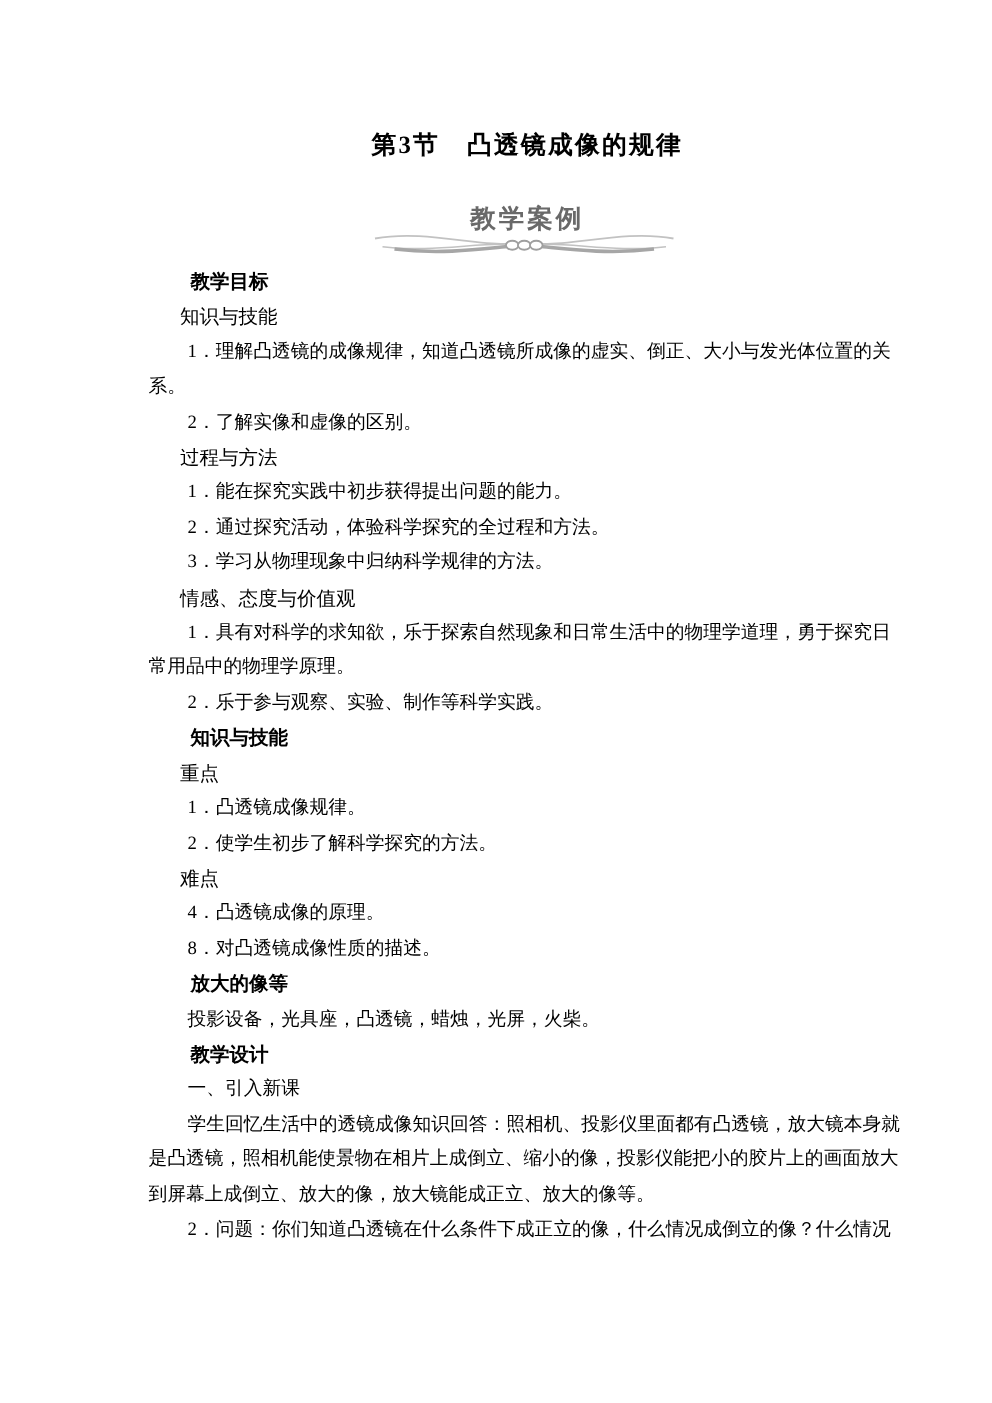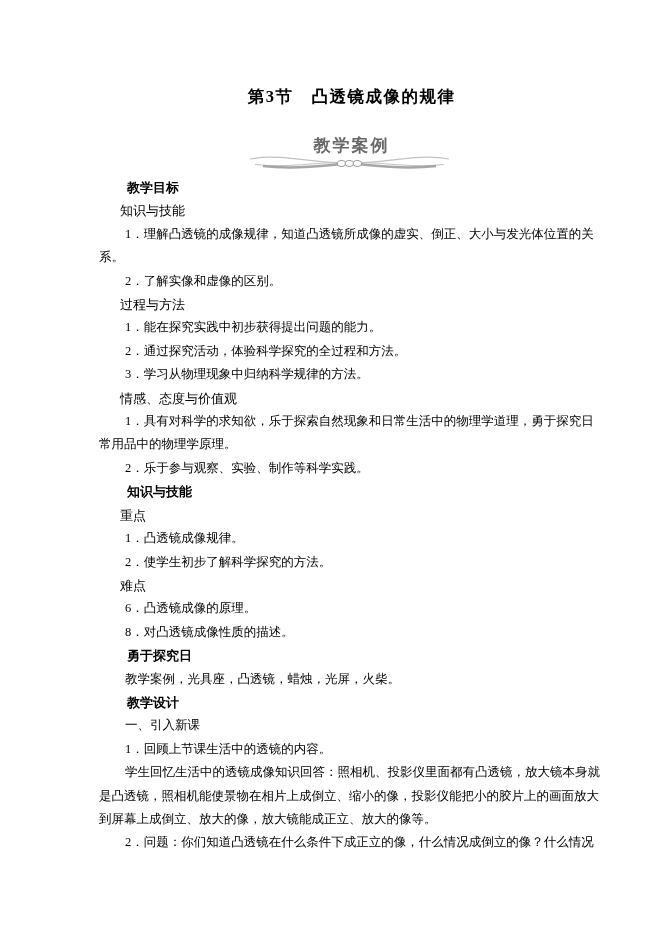--- a/index.html
+++ b/index.html
@@ -107,26 +107,25 @@
     <p class="para">3．学习从物理现象中归纳科学规律的方法。</p>
     <div class="h2">情感、态度与价值观</div>
     <p class="para">1．具有对科学的求知欲，乐于探索自然现象和日常生活中的物理学道理，勇于探究日
 常用品中的物理学原理。</p>
     <p class="para">2．乐于参与观察、实验、制作等科学实践。</p>
     <div class="h1">知识与技能</div>
     <div class="h2">重点</div>
     <p class="para">1．凸透镜成像规律。</p>
     <p class="para">2．使学生初步了解科学探究的方法。</p>
     <div class="h2">难点</div>
-    <p class="para">6．凸透镜成像的原理。</p>
+    <p class="para">4．凸透镜成像的原理。</p>
     <p class="para">8．对凸透镜成像性质的描述。</p>
-    <div class="h1">勇于探究日</div>
-    <p class="para">教学案例，光具座，凸透镜，蜡烛，光屏，火柴。</p>
+    <div class="h1">放大的像等</div>
+    <p class="para">投影设备，光具座，凸透镜，蜡烛，光屏，火柴。</p>
     <div class="h1">教学设计</div>
     <p class="para">一、引入新课</p>
-    <p class="para">1．回顾上节课生活中的透镜的内容。</p>
     <p class="para">学生回忆生活中的透镜成像知识回答：照相机、投影仪里面都有凸透镜，放大镜本身就
 是凸透镜，照相机能使景物在相片上成倒立、缩小的像，投影仪能把小的胶片上的画面放大
 到屏幕上成倒立、放大的像，放大镜能成正立、放大的像等。</p>
     <p class="para">2．问题：你们知道凸透镜在什么条件下成正立的像，什么情况成倒立的像？什么情况</p>
   </div>
 
 </div>
 
 </body></html>

